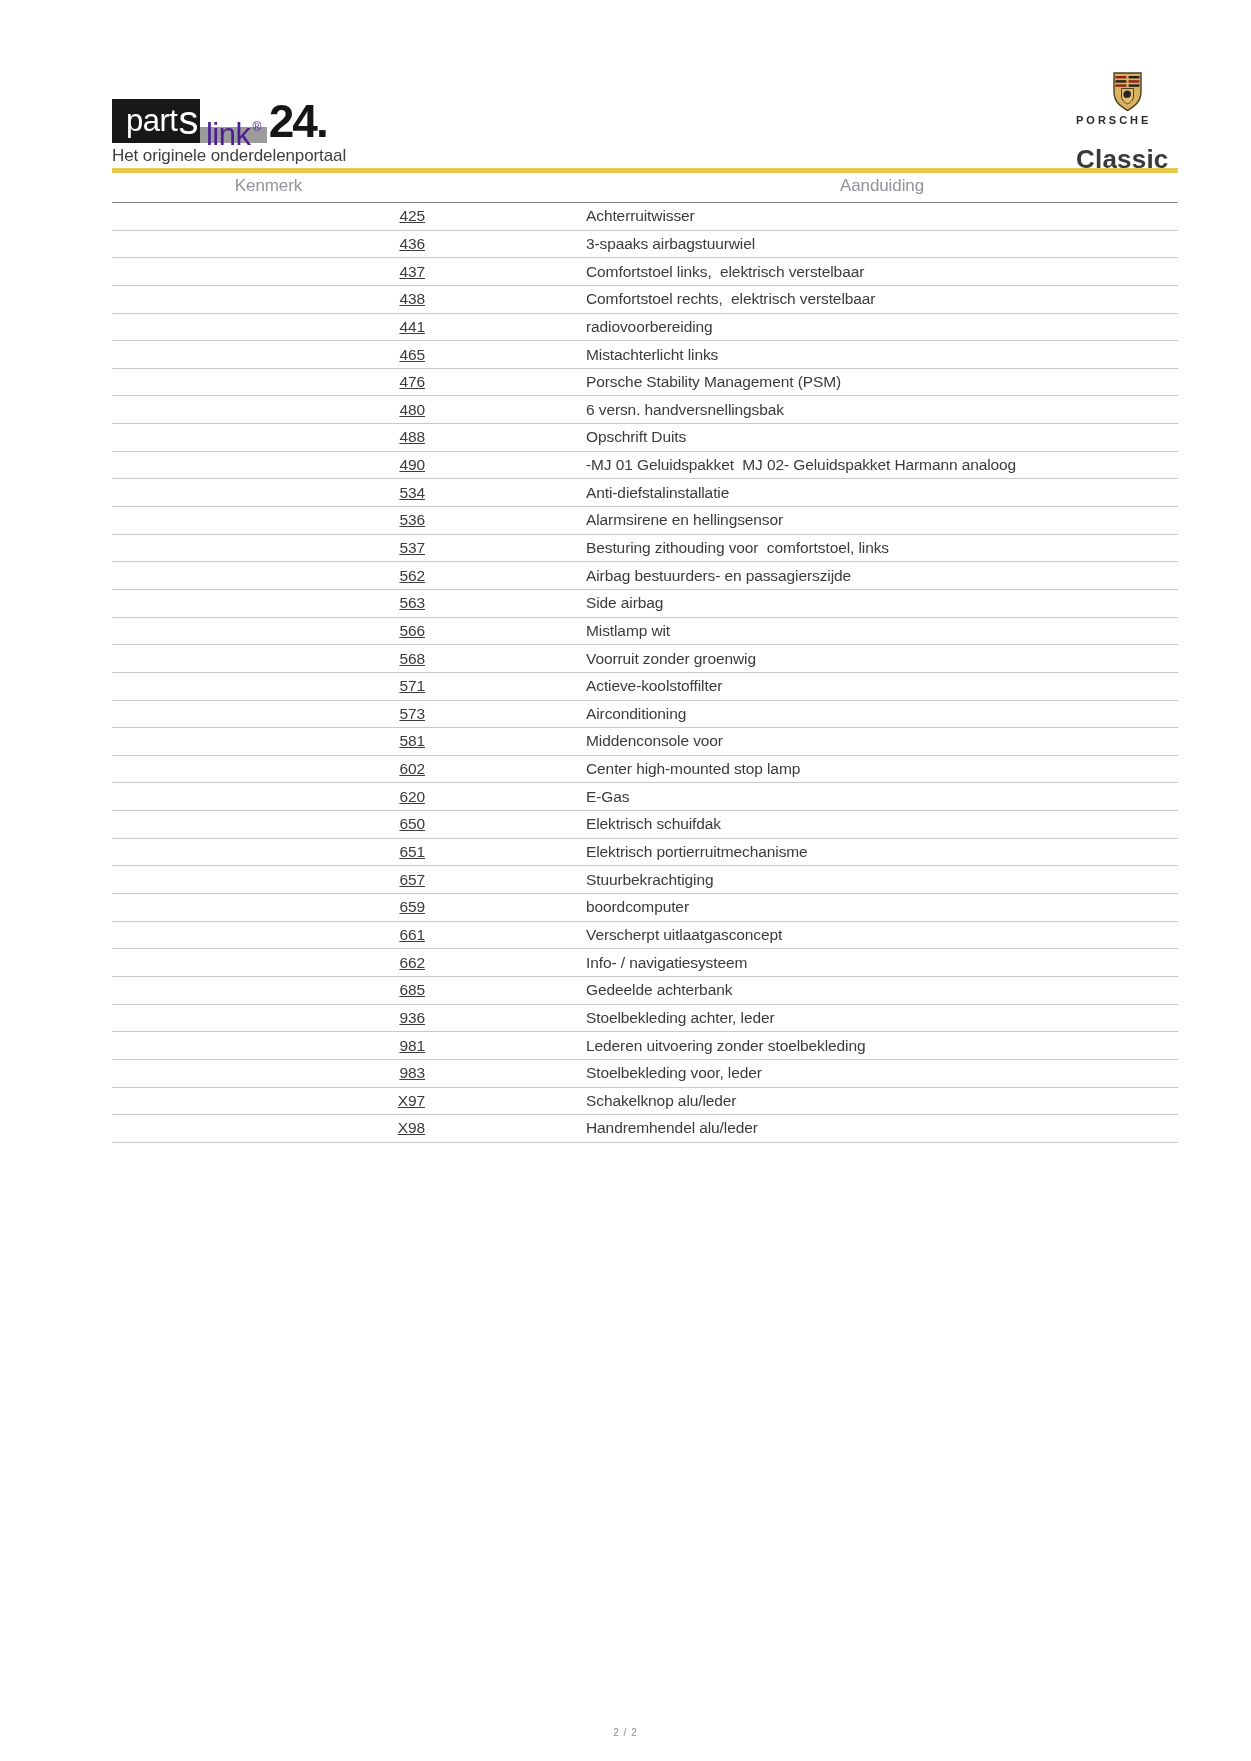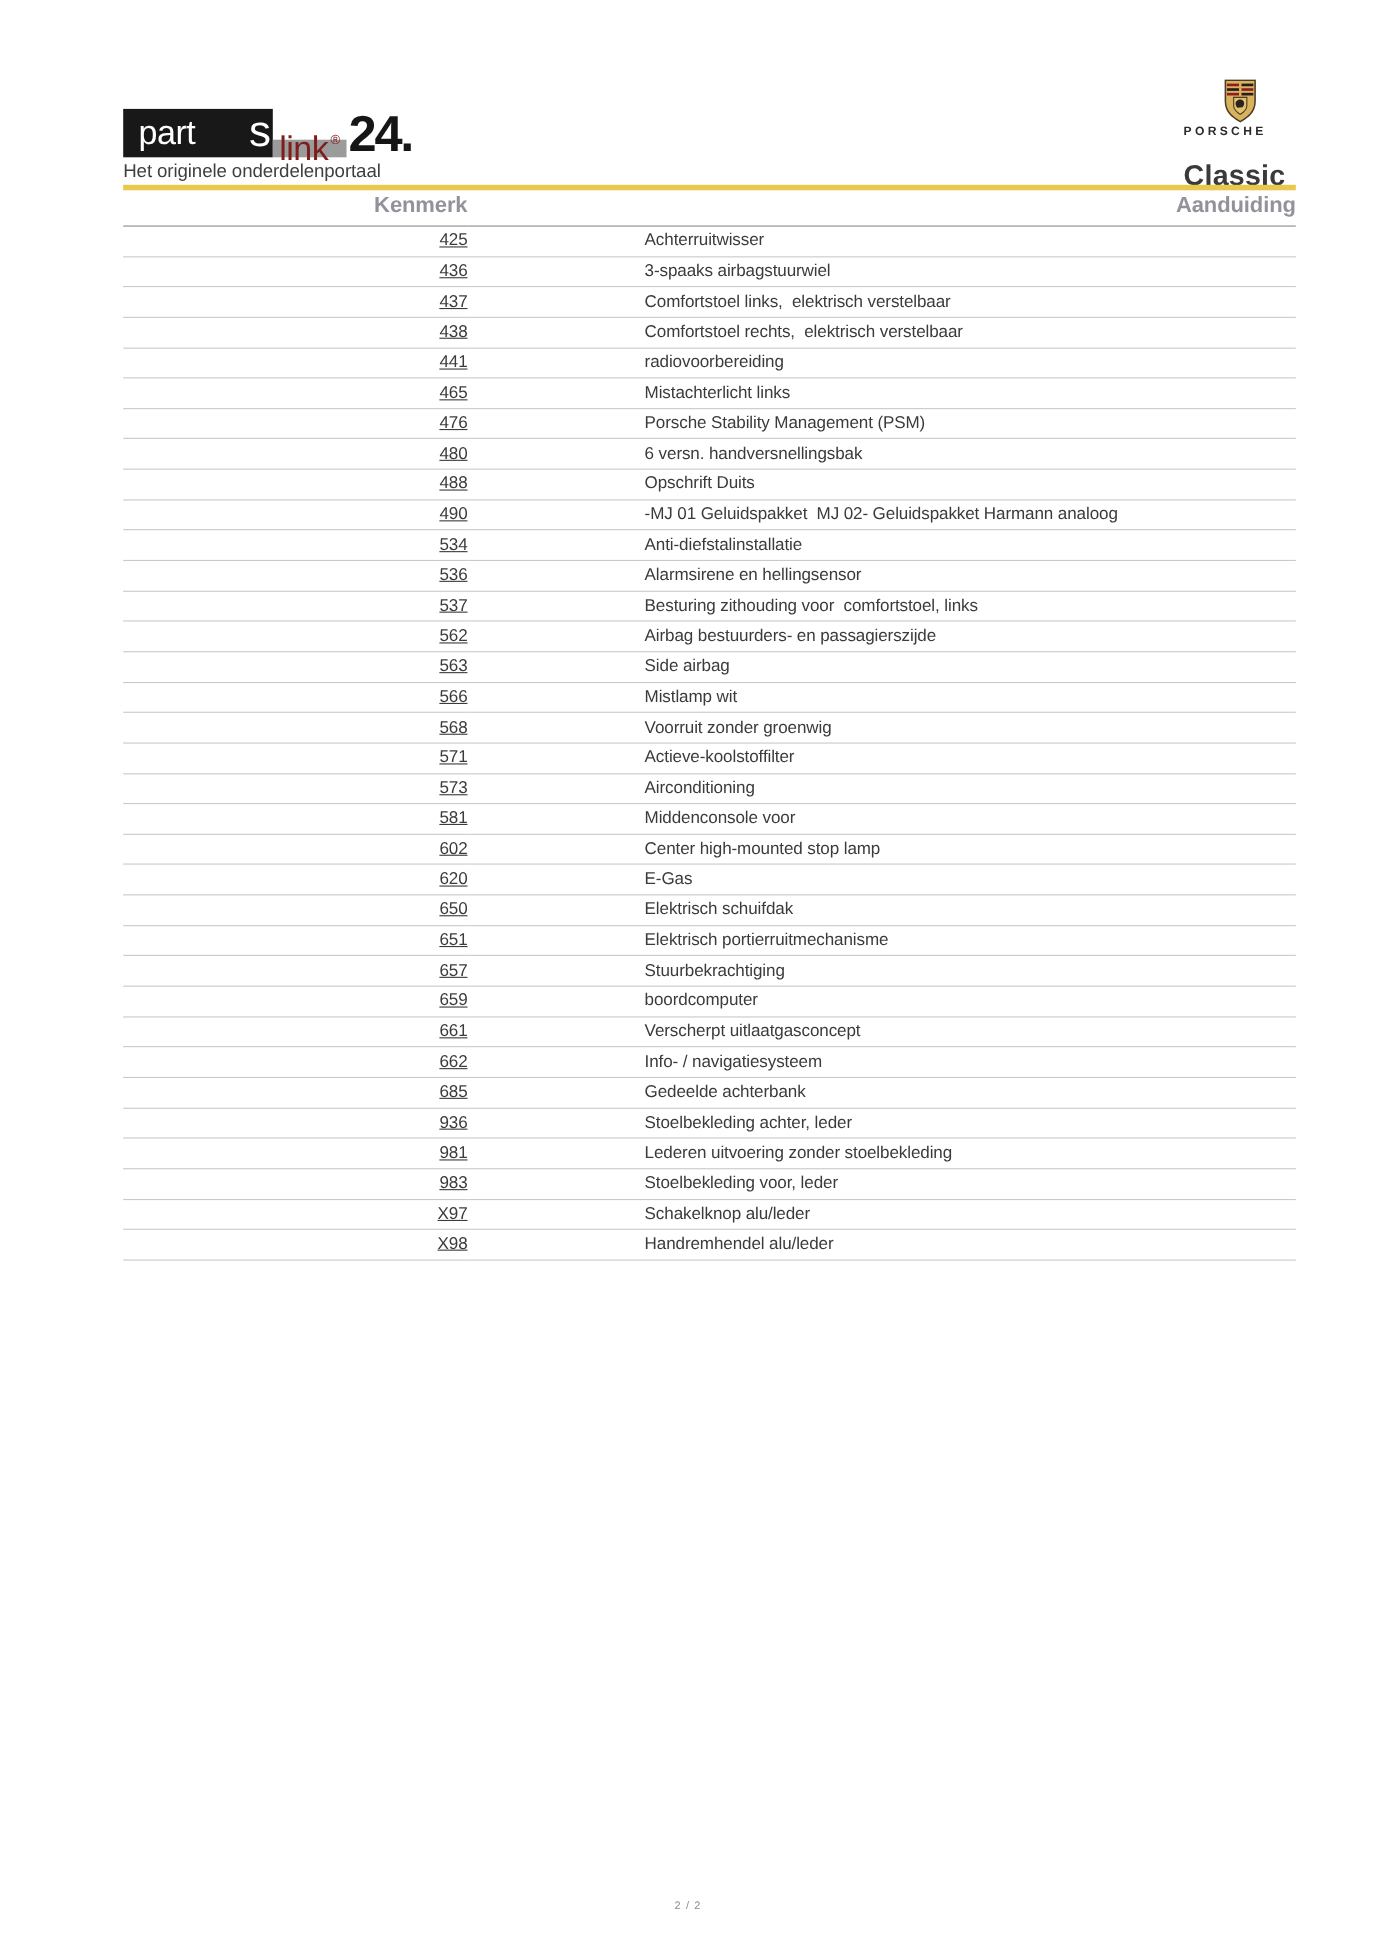--- a/index.html
+++ b/index.html
@@ -5,24 +5,24 @@
   html,body { margin:0; padding:0; background:#ffffff; }
   body { width:1251px; height:1761px; position:relative;
          font-family:"Liberation Sans", sans-serif; color:#3b3b3b; }
 
   .page { position:absolute; inset:0; background:#fff; overflow:hidden; }
 
   
   .pl-logo { position:absolute; left:112px; top:99px; height:44px;
              display:flex; align-items:stretch; }
   .pl-black { background:#181818; color:#fff; display:flex; align-items:center;
-              padding:0 2px 0 14px; font-size:31px; letter-spacing:-0.5px;gap:48px; }
+              padding:0 2px 0 14px; font-size:31px; letter-spacing:-0.5px; }
   .pl-black .swoosh { font-size:40px; font-weight:400; margin-left:1px;
                       transform:translateY(-1px); }
-  .pl-gray { background:#9b9b9b; color:#7f1d1d; display:flex; align-items:center;
+  .pl-gray { background:#9b9b9b; color:#4c1d95; display:flex; align-items:center;
              padding:0 6px 0 6px; font-size:31px; letter-spacing:-0.5px;margin-top:28px; }
   .pl-gray sup { font-size:12px; margin-left:2px; transform:translateY(-8px); }
   .pl-24 { color:#161616; font-weight:700; font-size:46px; line-height:44px;
            margin-left:2px; letter-spacing:-2px; }
   .pl-tagline { position:absolute; left:112px; top:146px; font-size:17px;
                 color:#3f3f3f; letter-spacing:-0.1px; }
 
   .accent-line { position:absolute; left:112px; top:168px; width:1066px;
                  height:5px; }
 
@@ -32,22 +32,22 @@
   .porsche-word { font-size:11px; font-weight:700; letter-spacing:3px;
                   color:#2b2b2b; }
   .porsche-sub { font-size:26px; color:#3a3a3a; letter-spacing:0.2px;
                  margin-top:18px;font-weight:bold; }
 
   
   .options-table { position:absolute; left:112px; top:176px; width:1066px;
                    border-collapse:collapse; table-layout:fixed;
                    font-size:15.5px; letter-spacing:-0.1px; }
   .options-table col.c-code { width:313px; }
-  .options-table th { font-weight:700; color:#92929a; font-size:20px;
-                      text-align:right; padding:0 0 6px 0;
+  .options-table th { font-weight:400; color:#92929a; font-size:17px;
+                      text-align:center; padding:0 0 6px 0;
                       border-bottom:1px solid #8a8a8a; }
   .options-table th.h-desc { padding-left:161px; }
   .options-table td { height:27.65px; box-sizing:border-box; padding:0;
                       border-bottom:1px solid #c9c9c9; color:#3b3b3b;
                       vertical-align:middle; }
   .options-table td.code { text-align:right;text-decoration:underline; }
   .options-table td.desc { padding-left:161px; white-space:pre-wrap; }
 
   
   .page-indicator { position:absolute; left:0; right:0; top:1727px;

